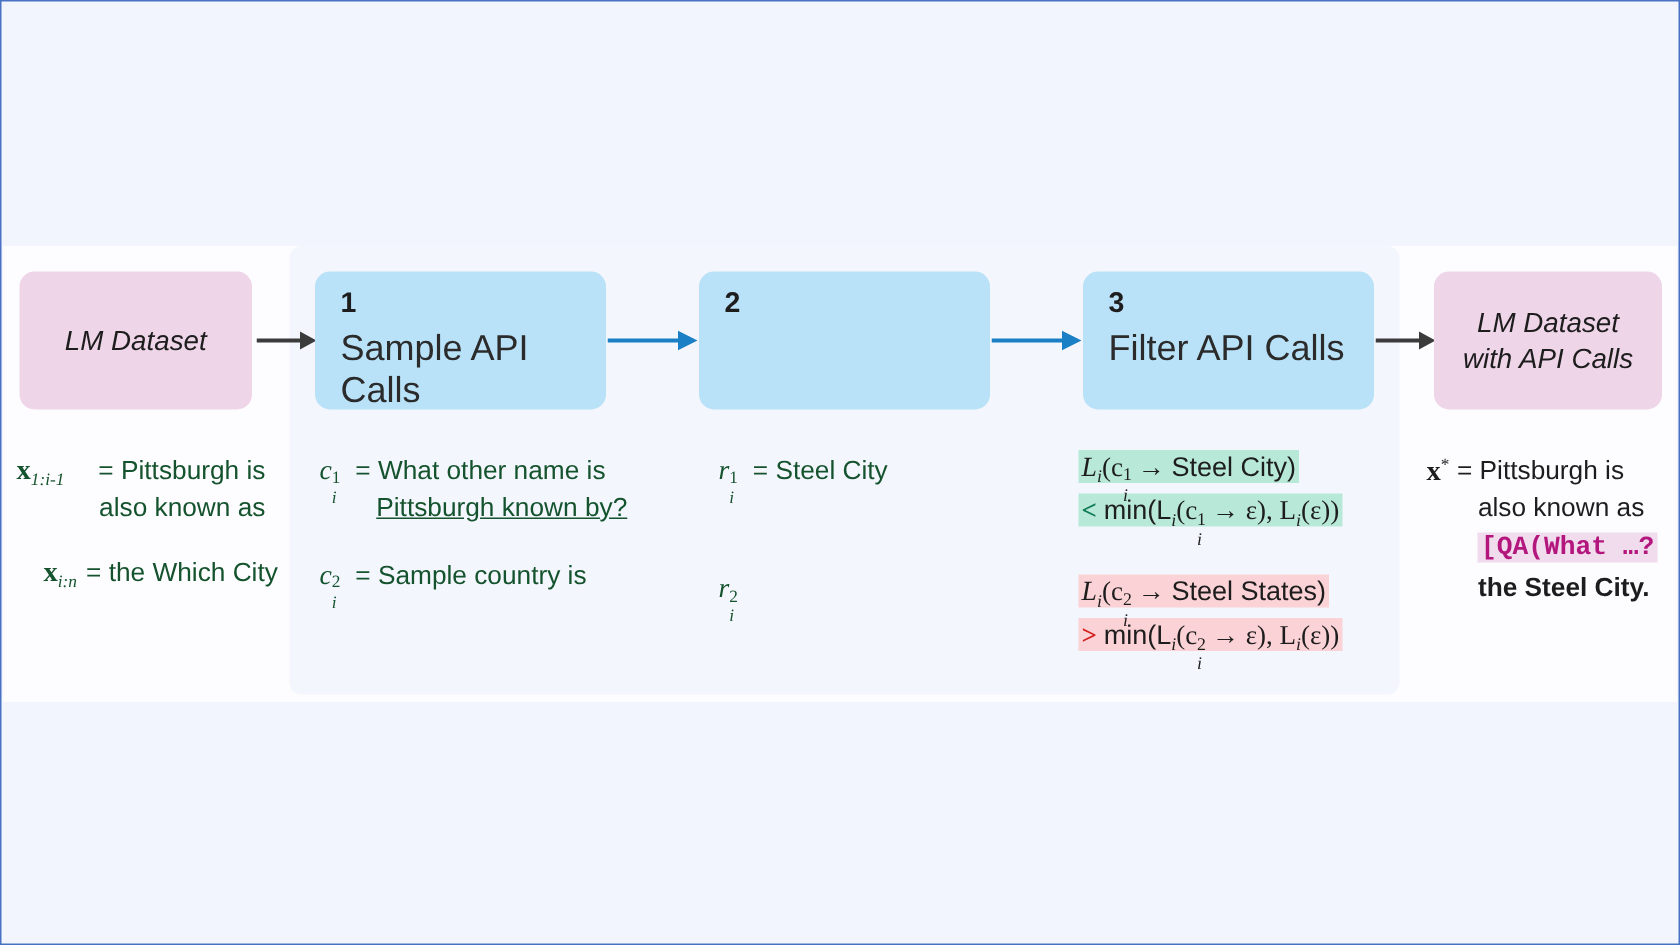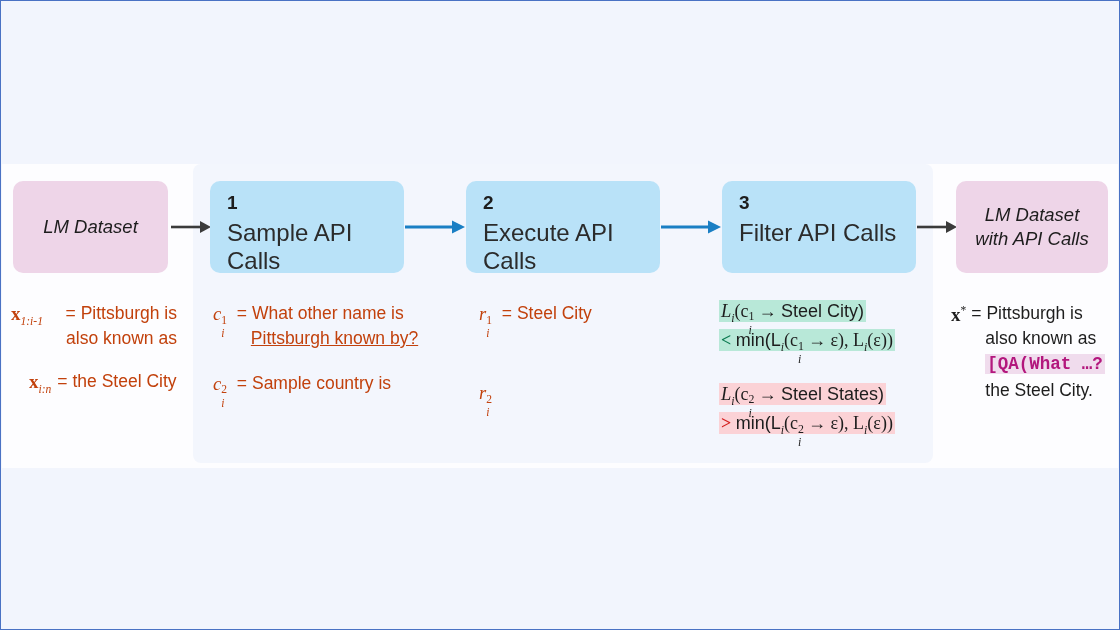--- a/index.html
+++ b/index.html
@@ -86,21 +86,21 @@
   .arrow {
     position: absolute;
     height: 20px;
     display: block;
   }
 
   
   .col-text {
     position: absolute;
     font-size: 17.5px;
-    color: #c2410c;
+    color: #14532d;
     line-height: 1.42;
   }
   .eqrow {
     display: flex;
     align-items: flex-start;
   }
   .eqrow .lhs {
     white-space: nowrap;
     flex: 0 0 auto;
   }
@@ -202,21 +202,20 @@
     <div class="step-title">Sample API Calls</div>
   </div>
 
   <svg class="arrow" style="left:404px; top:216px; width:60px;" viewBox="0 0 60 20">
     <line x1="0" y1="10" x2="48" y2="10" stroke="#1a7fc4" stroke-width="2.8"></line>
     <polygon points="47,3.5 60,10 47,16.5" fill="#1a7fc4"></polygon>
   </svg>
 
   <div class="node step" style="left:465px; top:180px; width:194px; height:92px;">
     <div class="step-num">2</div>
-    <div class="step-title">Execute API Calls</div>
   </div>
 
   <svg class="arrow" style="left:660px; top:216px; width:60px;" viewBox="0 0 60 20">
     <line x1="0" y1="10" x2="48" y2="10" stroke="#1a7fc4" stroke-width="2.8"></line>
     <polygon points="47,3.5 60,10 47,16.5" fill="#1a7fc4"></polygon>
   </svg>
 
   <div class="node step" style="left:721px; top:180px; width:194px; height:92px;">
     <div class="step-num">3</div>
     <div class="step-title">Filter API Calls</div>
@@ -246,21 +245,21 @@
         <div>also known as</div>
       </div>
     </div>
 
     <div class="eqrow" style="margin-top:18px; justify-content:flex-start; padding-left:18px;">
       <div class="lhs">
         <span class="boldvar">x</span><sub class="mi">i:n</sub>
       </div>
       <div class="rhs">
         <span>=</span>
-        <span>the Steel City</span>
+        <span>the Which City</span>
       </div>
     </div>
   </div>
 
   <div class="col-text" style="left:212px; top:300px; width:240px;">
 
     <div class="eqrow">
       <div class="lhs">
         <span class="mathvar">c</span><span class="sub-sup"><span class="sp">1</span><span class="sb">i</span></span>
       </div>
@@ -327,18 +326,18 @@
       <div style="flex:0 0 auto; white-space:nowrap;">
         <span class="boldvar">x</span><sup class="mi">*</sup>
       </div>
       <div style="padding-left:5px;">
         <div>
           <span>=</span>
           <span>Pittsburgh is</span>
         </div>
         <div style="padding-left:14px;">also known as</div>
         <div style="padding-left:14px;"><span class="hl-magenta">[QA(What …?</span></div>
-        <div style="padding-left:14px;">the Steel City.</div>
+        <div style="padding-left:14px;font-weight:bold;">the Steel City.</div>
       </div>
     </div>
   </div>
 
 </div>
 
 </body></html>

